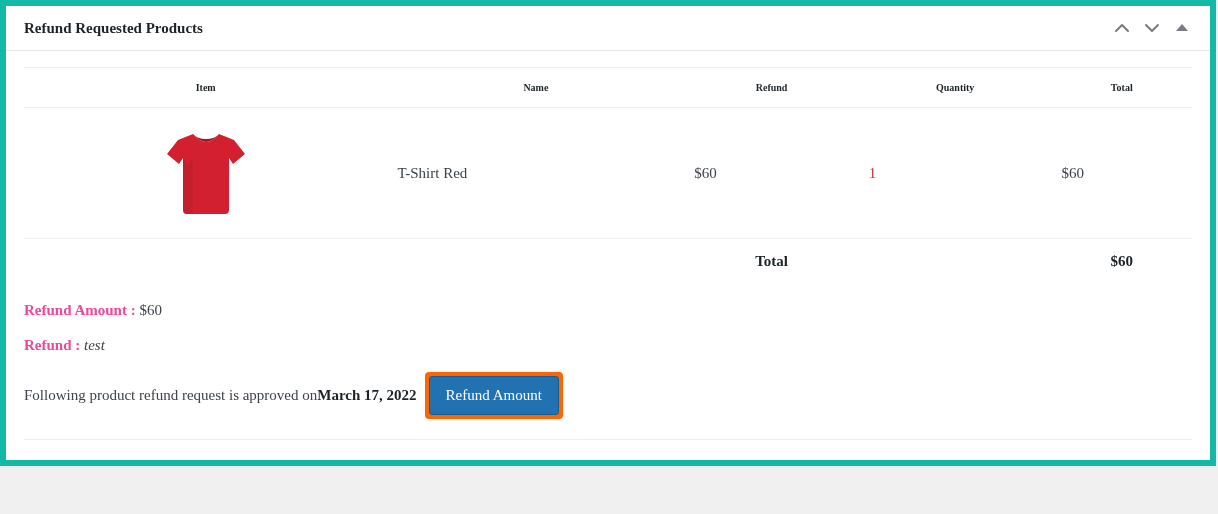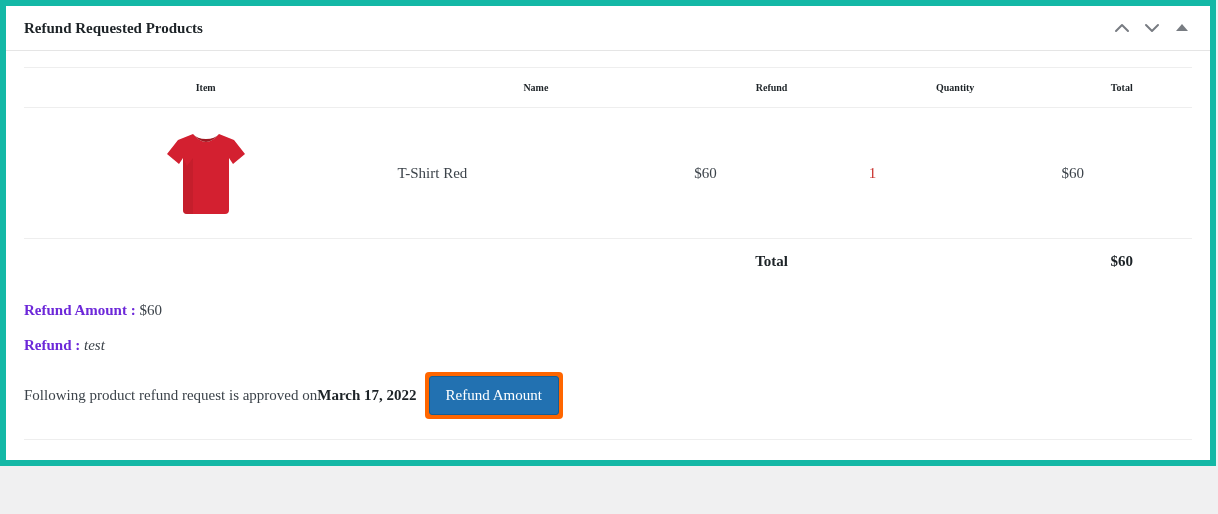--- a/index.html
+++ b/index.html
@@ -99,21 +99,21 @@
       color: #1d2327;
       text-align: center;
     }
     .meta-line {
       font-size: 15px;
       color: #3c434a;
       margin-bottom: 18px;
     }
     .meta-line .label {
       font-weight: 700;
-      color: #6d28d9;
+      color: #ec4899;
     }
     .meta-line .italic {
       font-style: italic;
       margin-top: 28px;
     }
     .approval-row {
       display: flex;
       align-items: center;
       font-size: 15px;
       color: #3c434a;

